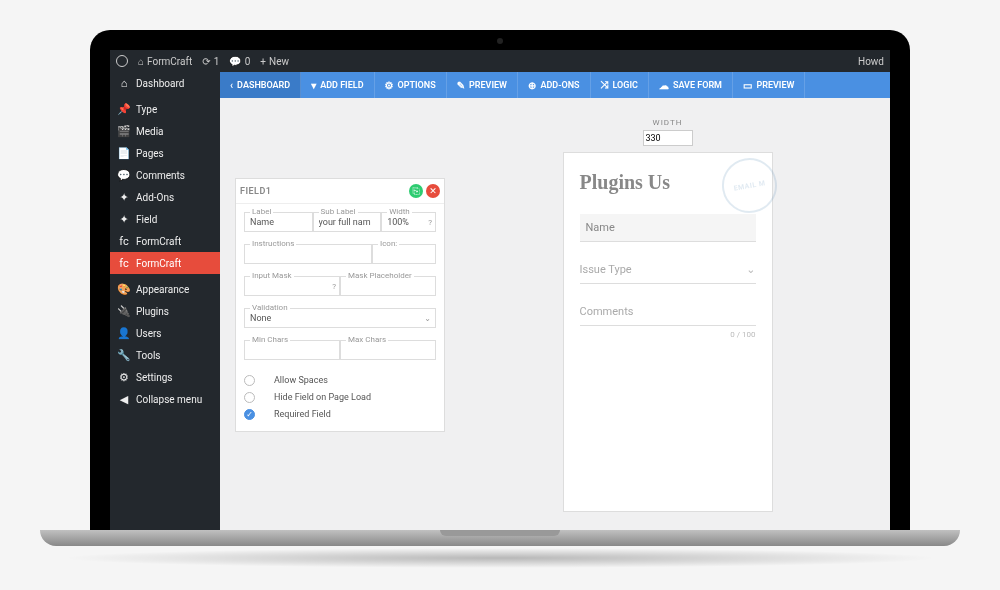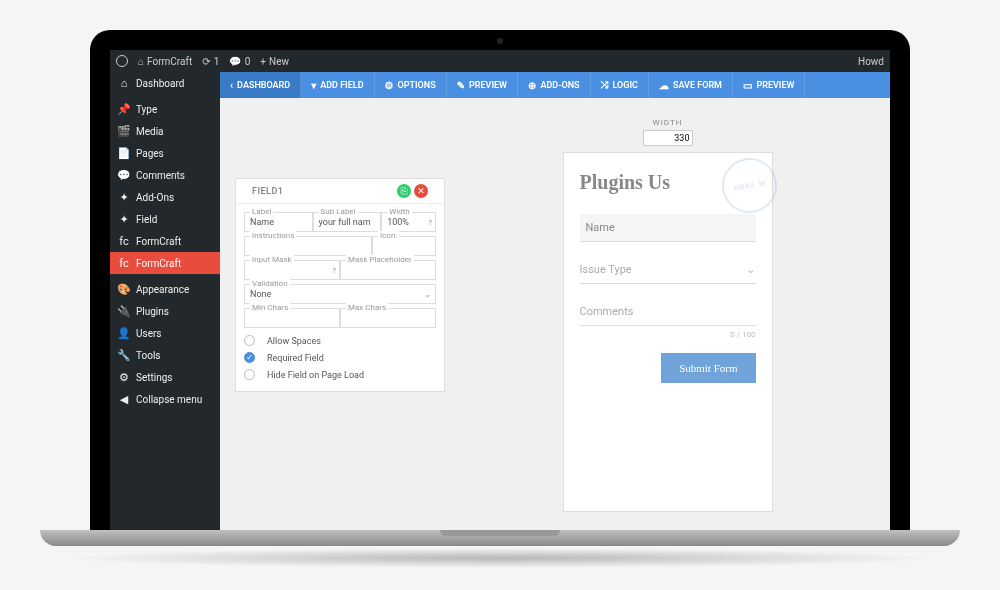--- a/index.html
+++ b/index.html
@@ -26,41 +26,41 @@
 
 .main{flex:1;background:#f0f0f1;overflow:hidden}
 .toolbar{display:flex;background:#4a90e2;height:26px}
 .toolbar .tb{flex:0 0 auto;padding:0 10px;color:#fff;font-size:9px;font-weight:600;display:flex;align-items:center;gap:4px;border-right:1px solid rgba(255,255,255,.15);cursor:pointer}
 .toolbar .tb:first-child{background:#3a7bc8}
 .toolbar .tb .ti{font-size:10px}
 
 .canvas{display:flex;padding:20px 15px;gap:15px;height:calc(100% - 26px);overflow:hidden}
 
 .panel{width:210px;background:#fff;border:1px solid #ddd;font-size:9px;color:#555;align-self:flex-start;margin-top:60px}
-.panel-head{display:flex;align-items:center;justify-content:space-between;padding:5px 16px;border-bottom:1px solid #eee}
+.panel-head{display:flex;align-items:center;justify-content:space-between;padding:5px 4px;border-bottom:1px solid #eee}
 .panel-head .title{font-weight:600;color:#888;letter-spacing:.5px}
 .panel-head .acts{display:flex;gap:3px}
 .circ{width:14px;height:14px;border-radius:50%;display:flex;align-items:center;justify-content:center;font-size:9px;color:#fff}
 .circ.g{background:#2ecc71}.circ.r{background:#e74c3c}
 .panel-body{padding:8px}
-.row{display:flex;gap:0;margin-bottom:4px}
+.row{display:flex;gap:0;margin-bottom:12px}
 .fld{flex:1;position:relative}
 .fld .lbl{position:absolute;top:-5px;left:6px;background:#fff;padding:0 2px;font-size:8px;color:#999}
 .fld input,.fld select{width:100%;border:1px solid #ddd;padding:4px 5px;font-size:9px;color:#555;background:#fff}
 .fld select{appearance:none;padding-right:16px}
 .fld .chev{position:absolute;right:5px;top:50%;transform:translateY(-50%);font-size:8px;color:#999;pointer-events:none}
 .fld .q{position:absolute;right:4px;top:50%;transform:translateY(-50%);font-size:8px;color:#999}
-.radio-row{display:flex;align-items:center;gap:12px;padding:3px 0;font-size:9px;cursor:pointer}
+.radio-row{display:flex;align-items:flex-start;gap:19px;padding:3px 0;font-size:9px;cursor:pointer}
 .rd{width:11px;height:11px;border:1px solid #bbb;border-radius:50%;display:flex;align-items:center;justify-content:center}
 .rd.ck{border-color:#4a90e2;background:#4a90e2}
 .rd.ck::after{content:"✓";color:#fff;font-size:8px}
 
 .preview-wrap{flex:1;position:relative}
 .width-lbl{text-align:center;font-size:8px;letter-spacing:1px;color:#888;margin-bottom:3px}
-.width-box{width:50px;margin:0 auto 6px;border:1px solid #ccc;background:#fff;text-align:right;font-size:9px;padding:2px}
+.width-box{width:50px;margin:0 auto 6px;border:1px solid #ccc;background:#fff;text-align:left;font-size:9px;padding:2px}
 .form-prev{width:210px;margin:0 auto;background:#fff;border:1px solid #ddd;padding:18px 16px;position:relative;min-height:360px}
 .stamp{position:absolute;right:-5px;top:5px;width:55px;height:55px;opacity:.18;border:2px solid #5b8db8;border-radius:50%;display:flex;align-items:center;justify-content:center;font-size:7px;color:#5b8db8;transform:rotate(-10deg);font-weight:700;letter-spacing:.5px}
 .form-title{font-family:Georgia,serif;font-size:20px;color:#888;font-weight:700;margin-bottom:20px}
 .ff{border-bottom:1px solid #ddd;padding:7px 0;margin-bottom:14px;font-size:11px;color:#aaa;display:flex;justify-content:space-between;align-items:center}
 .ff.active{background:#f5f5f5;padding-left:6px;padding-right:6px;color:#888}
 .ff .ficon{font-size:11px;color:#bbb}
 .char-count{text-align:right;font-size:8px;color:#bbb;margin-top:-10px;margin-bottom:14px}
 .submit{background:#6fa3d9;color:#fff;border:none;padding:9px 18px;font-size:11px;float:right;cursor:pointer;font-family:Georgia,serif}
 </style>
 </head>
@@ -215,26 +215,26 @@
               </div>
               <div class="row">
                 <div class="fld"><span class="lbl">Min Chars</span><input style=""></div>
                 <div class="fld"><span class="lbl">Max Chars</span><input style=""></div>
               </div>
               <div class="radio-row">
                   <span class="rd"></span>
                   <span>Allow Spaces</span>
                 </div>
               <div class="radio-row">
+                  <span class="rd"></span>
+                  <span>Hide Field on Page Load</span>
+                </div>
+              <div class="radio-row">
                   <span class="rd ck"></span>
                   <span>Required Field</span>
-                </div>
-              <div class="radio-row">
-                  <span class="rd"></span>
-                  <span>Hide Field on Page Load</span>
                 </div>
             </div>
           </div>
 
           <div class="preview-wrap">
             <div class="width-lbl">WIDTH</div>
             <div class="width-box">330</div>
             <div class="form-prev">
               <div class="stamp">EMAIL M</div>
               <div class="form-title">Plugins Us</div>
@@ -244,21 +244,20 @@
                   </div>
                   <div class="ff">
                     <span>Issue Type</span>
                     <span class="ficon">⌄</span>
                   </div>
                   <div class="ff">
                     <span>Comments</span>
                   </div>
                 </div>
               <div class="char-count">0 / 100</div>
-              <button class="submit">Submit Form</button>
             </div>
           </div>
 
         </div>
       </div>
     </div>
 
   </div>
 </div>
 <div class="laptop-base"></div>

